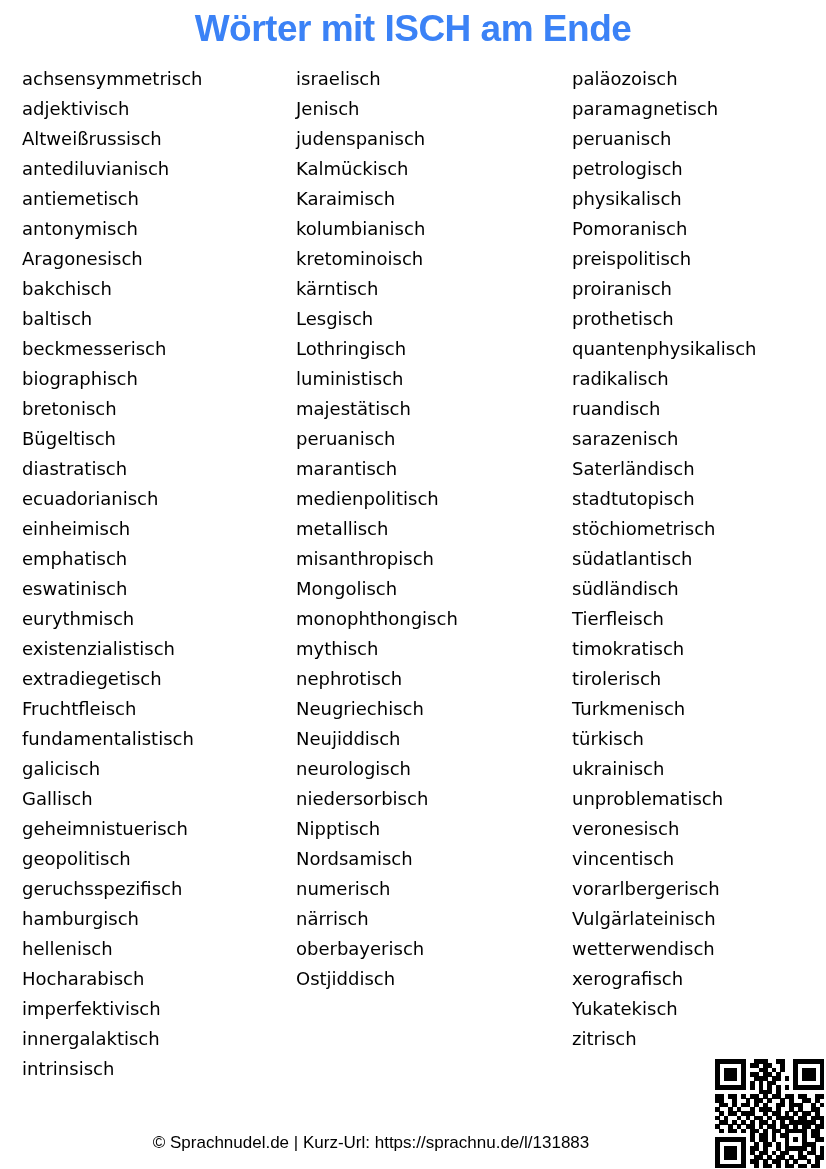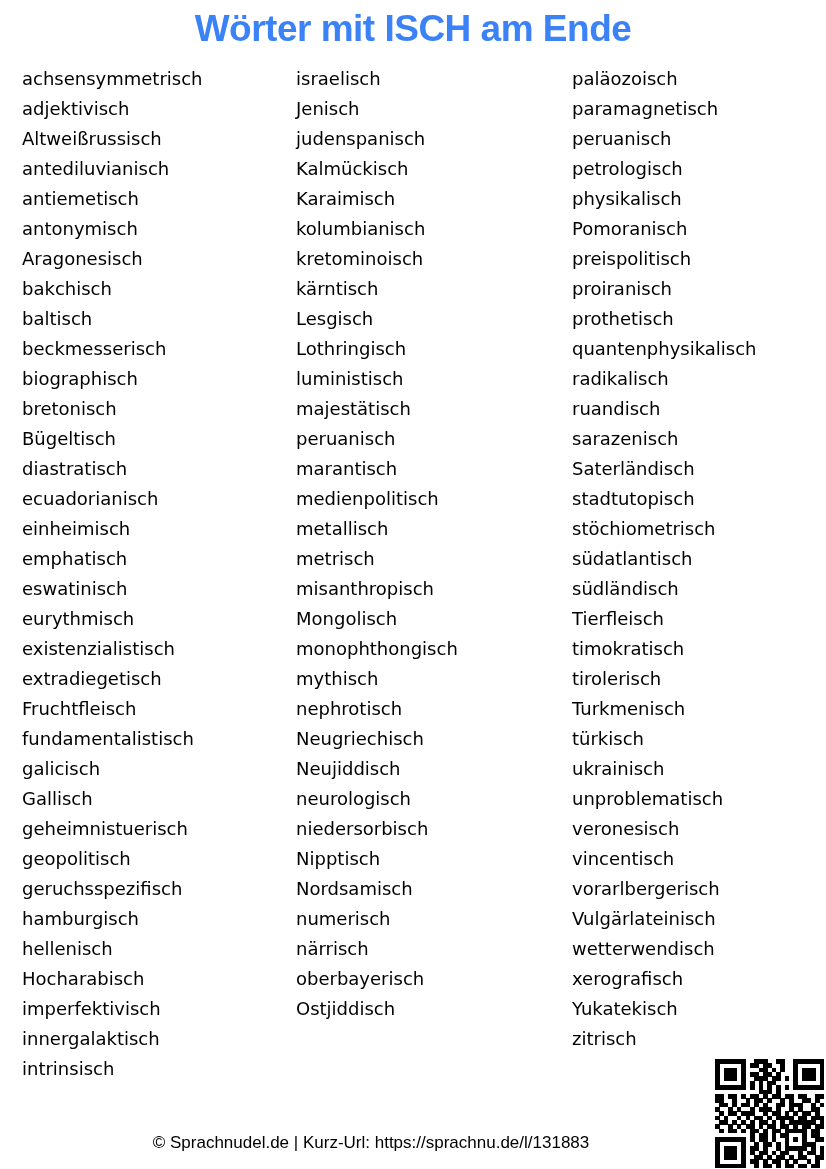--- a/index.html
+++ b/index.html
@@ -120,21 +120,20 @@
       <div class="word">kretominoisch</div>
       <div class="word">kärntisch</div>
       <div class="word">Lesgisch</div>
       <div class="word">Lothringisch</div>
       <div class="word">luministisch</div>
       <div class="word">majestätisch</div>
       <div class="word">peruanisch</div>
       <div class="word">marantisch</div>
       <div class="word">medienpolitisch</div>
       <div class="word">metallisch</div>
-      <div class="word">metrisch</div>
       <div class="word">misanthropisch</div>
       <div class="word">Mongolisch</div>
       <div class="word">monophthongisch</div>
       <div class="word">mythisch</div>
       <div class="word">nephrotisch</div>
       <div class="word">Neugriechisch</div>
       <div class="word">Neujiddisch</div>
       <div class="word">neurologisch</div>
       <div class="word">niedersorbisch</div>
       <div class="word">Nipptisch</div>

